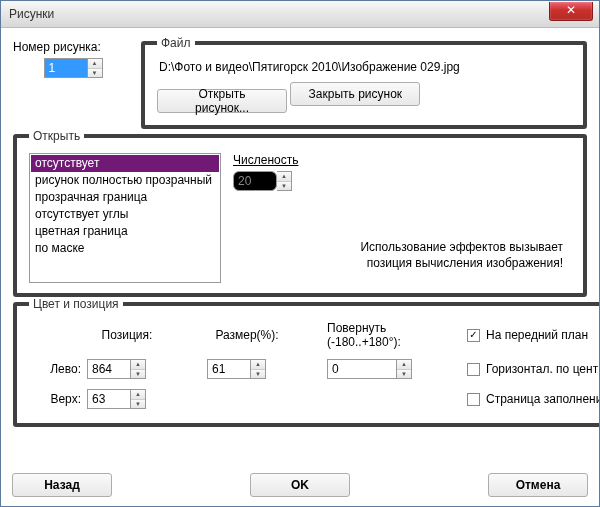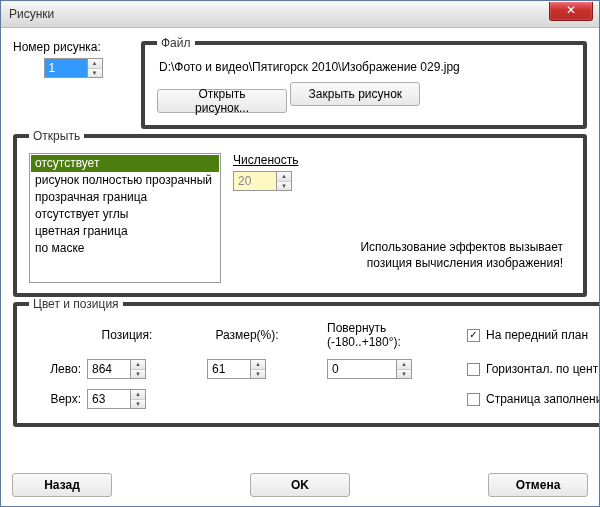--- a/index.html
+++ b/index.html
@@ -113,26 +113,26 @@
     background: #fff;
     overflow: hidden;
     padding: 1px;
   }
   .listbox .item {
     padding: 1px 4px;
     white-space: nowrap;
     line-height: 15px;
   }
   .listbox .item.selected {
-    background: #4d7c0f;
+    background: #701a75;
     color: #fff;
   }
   .right-col { flex: 1; position: relative; }
   .num-label { margin-bottom: 4px; }
-  .disabled input { background: #fef9c3; color: #888; }
+  .disabled input { background: #000000; color: #888; border-radius: 6px; }
   .warning {
     position: absolute;
     bottom: 12px;
     right: 0;
     text-align: right;
     line-height: 16px;
   }
   .pos-grid {
     display: grid;
     grid-template-columns: 58px 80px 40px 80px 40px 110px 30px 180px;

